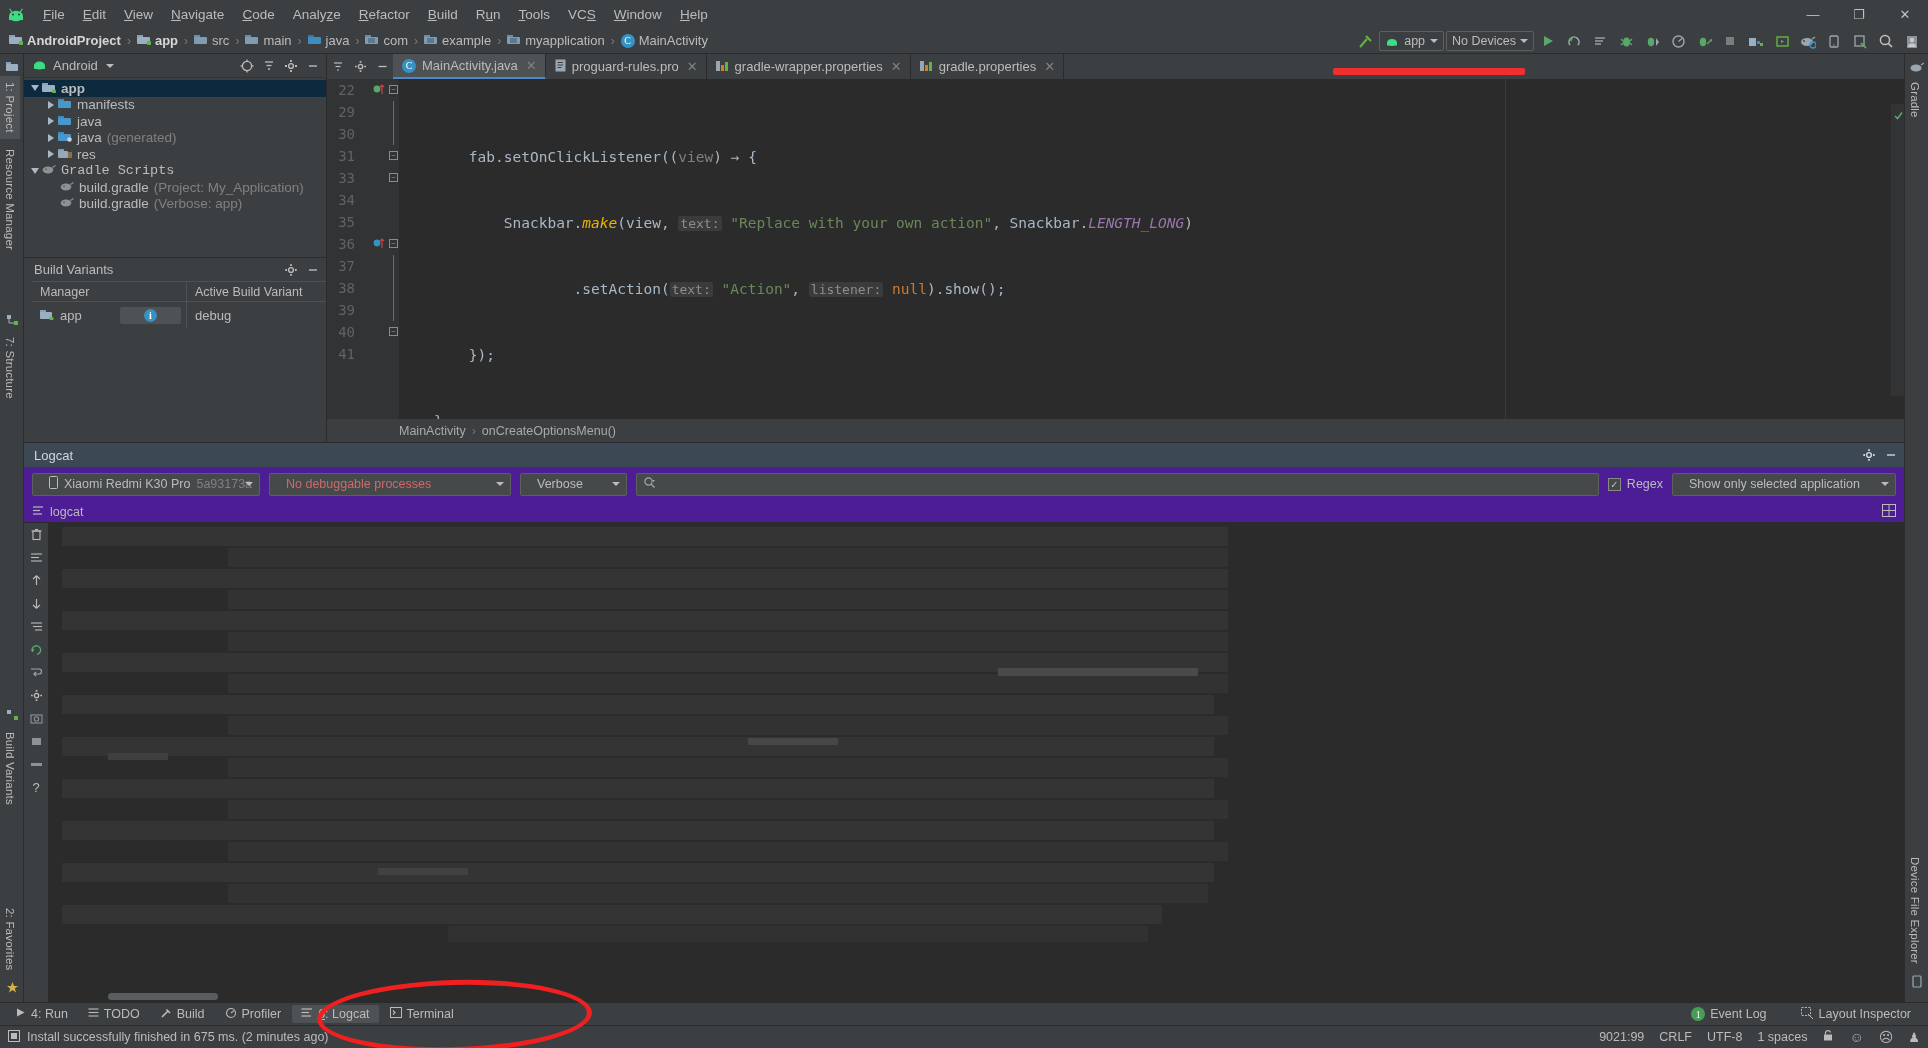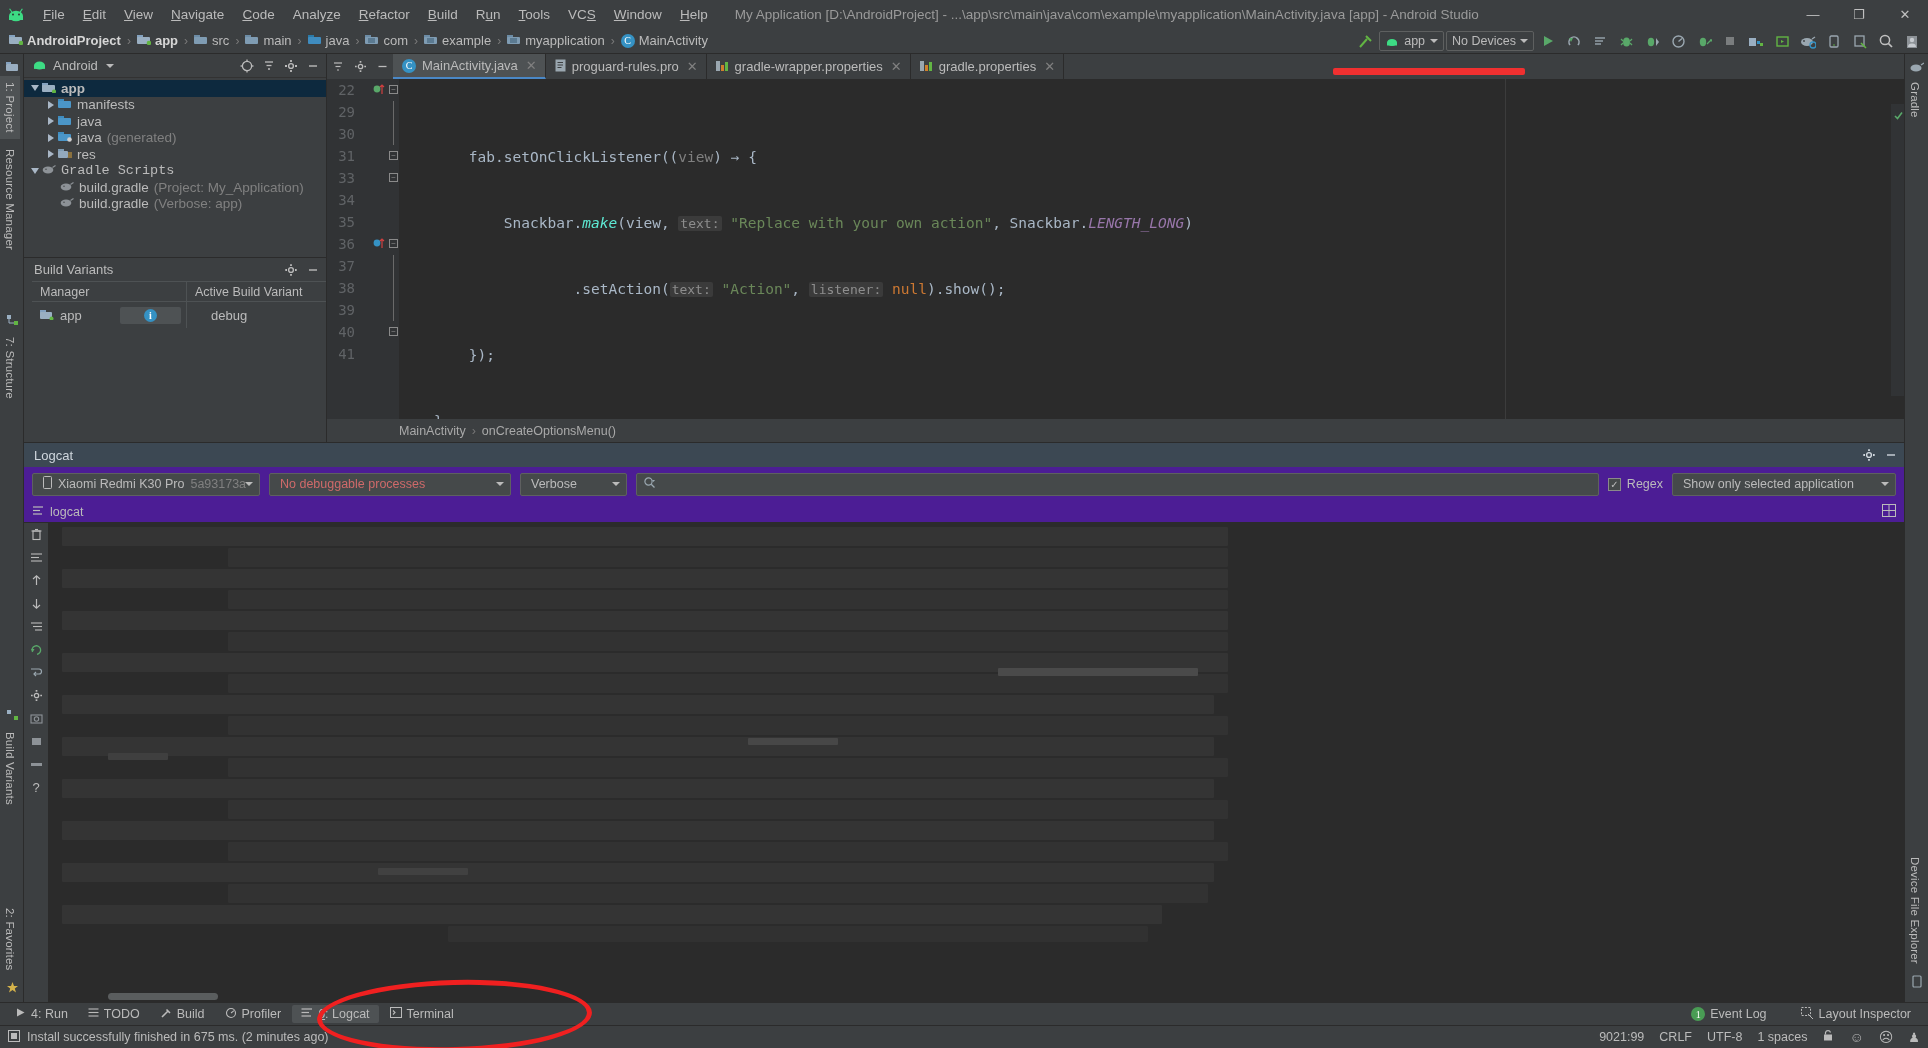--- a/index.html
+++ b/index.html
@@ -91,21 +91,21 @@
     background: #3c3f41; border-right: 1px solid #2b2b2b; border-top: 1px solid #2b2b2b;
   }
   #bv-header { height: 23px; display: flex; align-items: center; padding-left: 10px; position: relative; }
   #bv-header .t { font-size: 13px; color: #bbbbbb; }
   #bv-table { position:absolute; top:23px; left:8px; right:0; bottom:0; }
   .bv-head-row { display: flex; height: 21px; border-top: 1px solid #4e5254; border-bottom: 1px solid #4e5254; }
   .bv-th { font-size: 12.5px; color: #bbbbbb; padding: 3px 0 0 8px; }
   .bv-th.c1 { width: 155px; border-right: 1px solid #4e5254; }
   .bv-row { display: flex; height: 26px; align-items: center; }
   .bv-c1 { width: 155px; height: 26px; display: flex; align-items: center; padding-left: 8px; border-right: 1px solid #4e5254; position: relative; }
-  .bv-c2 { padding-left: 8px; font-size: 13px; margin-left: 16px; }
+  .bv-c2 { padding-left: 8px; font-size: 13px; }
   .info-pill {
     width: 61px; height: 17px; background: #4e5254; border-radius: 2px;
     display: flex; align-items: center; justify-content: center; position: absolute; left: 88px;
   }
   .info-dot { width: 13px; height: 13px; border-radius: 50%; background: #3592c4; display:flex;align-items:center;justify-content:center;color:#fff;font-size:10px;font-weight:bold; font-family:"Liberation Serif",serif;}
 
   
   #editor-area {
     position: absolute; left: 327px; top: 54px; right: 24px; height: 388px; background: #2b2b2b;
   }
@@ -135,21 +135,21 @@
   .ln {
     position: absolute; right: 0; width: 72px; text-align: right; padding-right: 44px;
     font-family: "DejaVu Sans Mono", monospace; font-size: 14px; color: #606366; line-height: 22px;
   }
   .gutrow { height: 22px; position: relative; }
   .fold { position: absolute; left: 62px; top: 6px; width: 9px; height: 9px; border: 1px solid #8a8a8a; color:#8a8a8a; font-size:8px; line-height:7px; text-align:center; }
   .foldline { position: absolute; left: 66px; top: 0; width: 1px; height: 22px; background: #6a6a6a; }
   .kw { color: #cc7832; }
   .str { color: #6a8759; }
   .cmt { color: #808080; }
-  .fn { color: #5eead4; }
+  .fn { color: #eab308; }
   .st-const { color: #9876aa; font-style: italic; }
   .param-hint { background: #3b3b3b; color: #8d8d8d; border-radius: 2px; padding: 0 2px; font-size: 13px; }
   .gm-run { position:absolute; left: 46px; top: 4px; width: 12px; height: 12px; }
   .right-margin { position: absolute; left: 1106px; top: 0; bottom: 0; width: 1px; background: #3c3c3c; }
   #breadcrumbs {
     position: absolute; bottom: 0; left: 0; right: 0; height: 23px; background: #3c3f41;
     display: flex; align-items: center; padding-left: 72px; font-size: 12.5px; color: #a9a9a9; gap: 6px;
   }
   #err-stripe {
     position: absolute; right: 0; top: 25px; width: 13px; bottom: 23px; background: #313335;
@@ -158,21 +158,21 @@
   
   #logcat-panel {
     position: absolute; left: 24px; top: 442px; right: 24px; bottom: 46px; background: #4c1d95;
     border-top: 1px solid #2b2b2b;
   }
   #lc-header { height: 24px; background: #3c4853; display: flex; align-items: center; padding-left: 10px; position: relative; }
   #lc-header .t { font-size: 13px; color: #cfd6dd; }
   #lc-toolbar { height: 34px; display: flex; align-items: center; gap: 9px; padding: 0 8px; position: relative; }
   .lc-combo {
     height: 23px; border: 1px solid #5e6060; background: #45494a; color: #bbbbbb;
-    display: flex; align-items: center; padding: 0 10px; font-size: 12.5px; border-radius: 2px; gap: 6px;
+    display: flex; align-items: center; padding: 0 16px; font-size: 12.5px; border-radius: 2px; gap: 6px;
     position: relative; white-space: nowrap;
   }
   .lc-combo .cr { position: absolute; right: 6px; width:0;height:0;border-left:4px solid transparent;border-right:4px solid transparent;border-top:4px solid #bbbbbb; }
   .dim { color: #808080; }
   .red { color: #cf6a6a; }
   #lc-search {
     height: 23px; flex: 1; border: 1px solid #5e6060; background: #45494a; display: flex; align-items: center;
     padding: 0 6px; gap: 5px; border-radius: 2px;
   }
   .cbx { width: 13px; height: 13px; border: 1px solid #8a8a8a; background: #45494a; display:flex;align-items:center;justify-content:center; color:#bbb; font-size:10px; }
@@ -237,21 +237,20 @@
   <div class="menu-item"><u>N</u>avigate</div>
   <div class="menu-item"><u>C</u>ode</div>
   <div class="menu-item">Analy<u>z</u>e</div>
   <div class="menu-item"><u>R</u>efactor</div>
   <div class="menu-item"><u>B</u>uild</div>
   <div class="menu-item">R<u>u</u>n</div>
   <div class="menu-item"><u>T</u>ools</div>
   <div class="menu-item">VC<u>S</u></div>
   <div class="menu-item"><u>W</u>indow</div>
   <div class="menu-item"><u>H</u>elp</div>
-  <div id="title-text">My Application [D:\AndroidProject] - ...\app\src\main\java\com\example\myapplication\MainActivity.java [app] - Android Studio</div>
   <div id="win-controls">
     <div class="win-btn">—</div>
     <div class="win-btn">❐</div>
     <div class="win-btn close">✕</div>
   </div>
 </div>
 
 <div id="navbar">
   <div class="crumb bold">
     <span><svg width="14" height="12">

